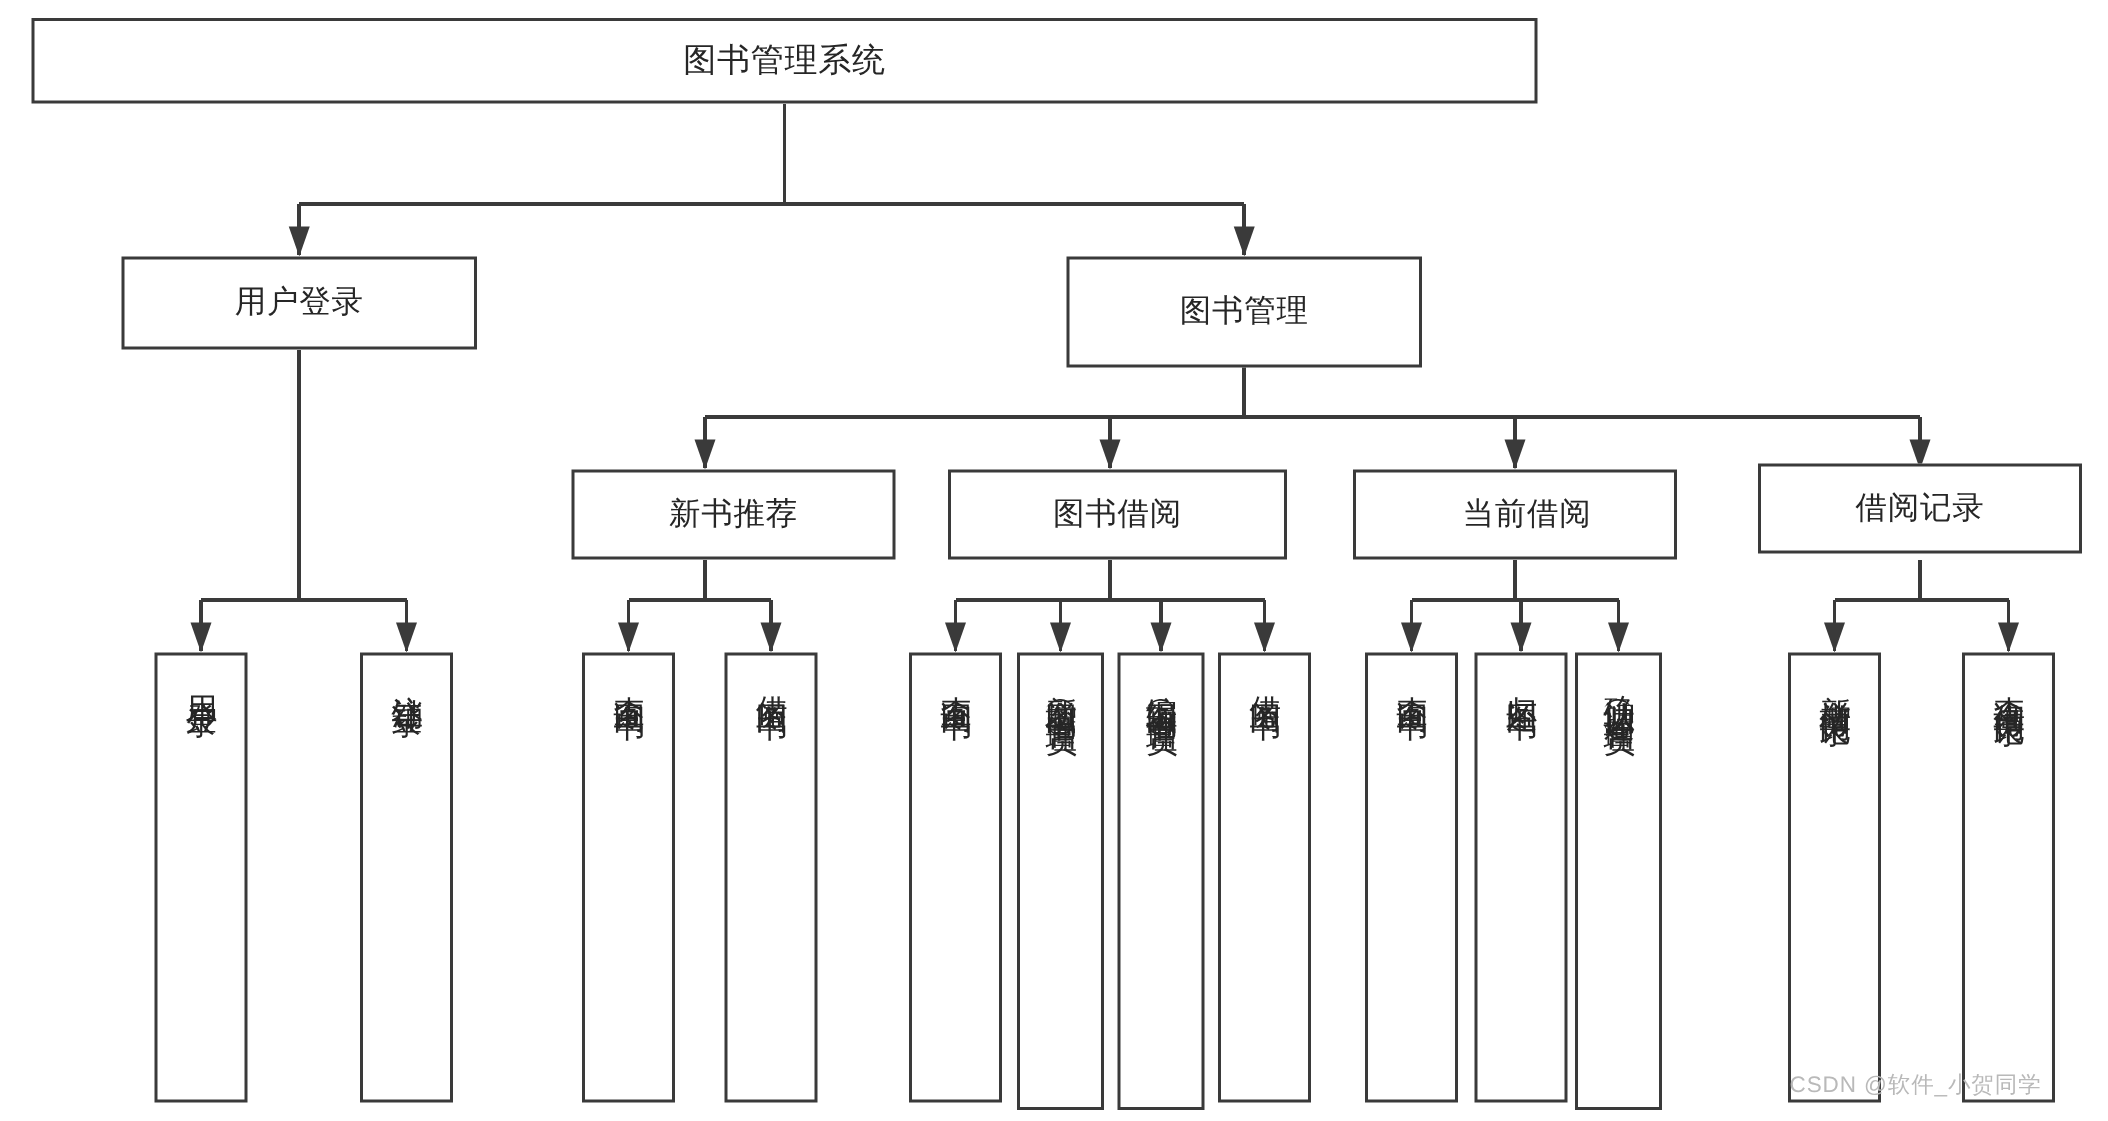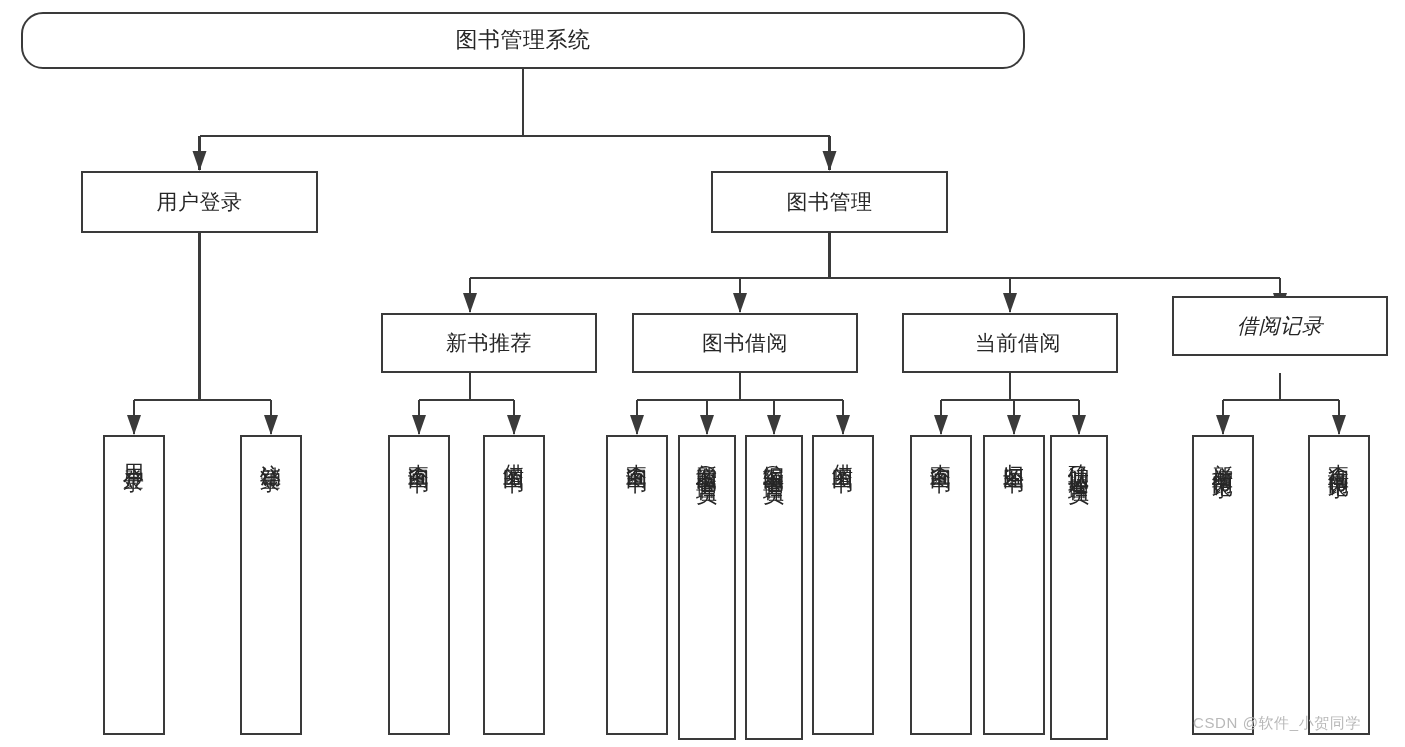--- a/index.html
+++ b/index.html
@@ -117,39 +117,39 @@
       <line x1="1079" y1="400" x2="1079" y2="434" stroke="#3a3a3a" stroke-width="2.5" shape-rendering="crispEdges"></line>
       <path d="M 1072 415 L 1086 415 L 1079 435 Z" fill="#3a3a3a"></path>
       <line x1="1280" y1="373" x2="1280" y2="400" stroke="#3a3a3a" stroke-width="2.5" shape-rendering="crispEdges"></line>
       <line x1="1223" y1="400" x2="1339" y2="400" stroke="#3a3a3a" stroke-width="2.5" shape-rendering="crispEdges"></line>
       <line x1="1223" y1="400" x2="1223" y2="434" stroke="#3a3a3a" stroke-width="2.5" shape-rendering="crispEdges"></line>
       <path d="M 1216 415 L 1230 415 L 1223 435 Z" fill="#3a3a3a"></path>
       <line x1="1339" y1="400" x2="1339" y2="434" stroke="#3a3a3a" stroke-width="2.5" shape-rendering="crispEdges"></line>
       <path d="M 1332 415 L 1346 415 L 1339 435 Z" fill="#3a3a3a"></path>
     </svg>
   <div id="nodes">
-      <div class="node level0" style="left: 21px; top: 12px; width: 1004px; height: 57px; border-radius: 22px;">
+      <div class="node level0" style="left: 21px; top: 12px; width: 1004px; height: 57px;">
         <span class="lbl">图书管理系统</span>
       </div>
       <div class="node level1" style="left: 81px; top: 171px; width: 237px; height: 62px;">
         <span class="lbl">用户登录</span>
       </div>
-      <div class="node level1" style="left: 711px; top: 171px; width: 237px; height: 62px;">
+      <div class="node level1" style="left: 711px; top: 171px; width: 237px; height: 74px;">
         <span class="lbl">图书管理</span>
       </div>
       <div class="node level2" style="left: 381px; top: 313px; width: 216px; height: 60px;">
         <span class="lbl">新书推荐</span>
       </div>
       <div class="node level2" style="left: 632px; top: 313px; width: 226px; height: 60px;">
         <span class="lbl">图书借阅</span>
       </div>
       <div class="node level2" style="left: 902px; top: 313px; width: 216px; height: 60px; padding-left: 16px;">
         <span class="lbl">当前借阅</span>
       </div>
-      <div class="node level2" style="left: 1172px; top: 296px; width: 216px; height: 60px; font-style: italic;">
+      <div class="node level2" style="left: 1172px; top: 309px; width: 216px; height: 60px;">
         <span class="lbl">借阅记录</span>
       </div>
       <div class="node level3 vert" style="left: 103px; top: 435px; width: 62px; height: 300px;">
         <span class="lbl">用户登录</span>
       </div>
       <div class="node level3 vert" style="left: 240px; top: 435px; width: 62px; height: 300px;">
         <span class="lbl">注销登录</span>
       </div>
       <div class="node level3 vert" style="left: 388px; top: 435px; width: 62px; height: 300px;">
         <span class="lbl">查询图书</span>

